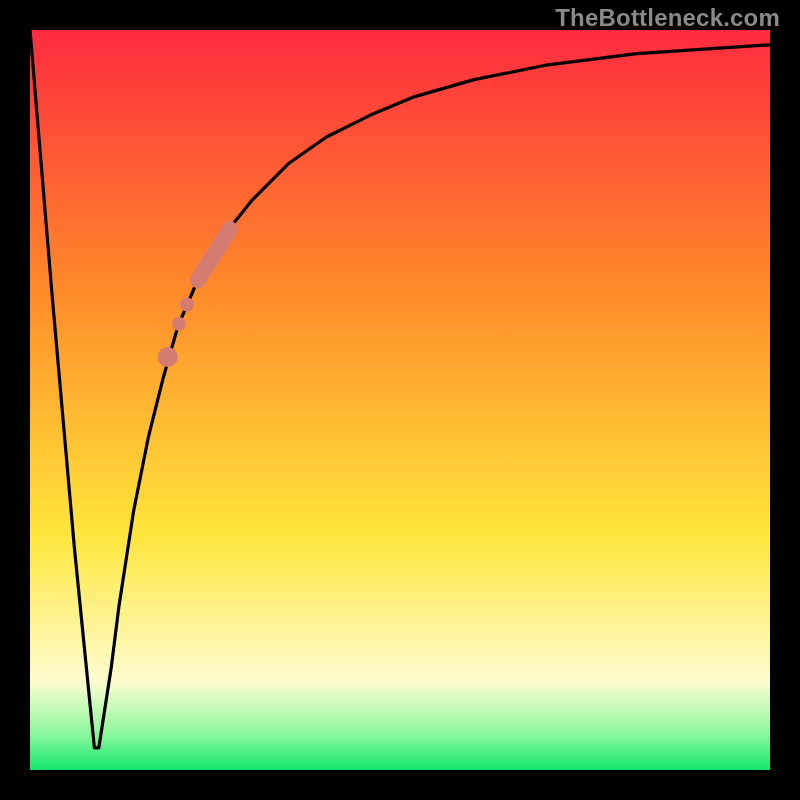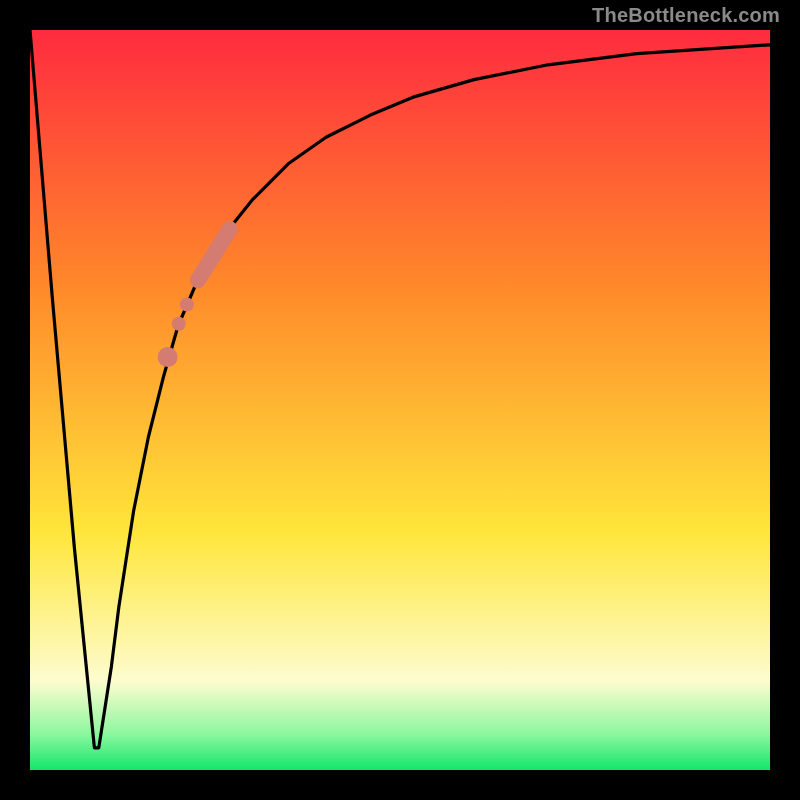--- a/index.html
+++ b/index.html
@@ -31,21 +31,21 @@
     left: 0;
     top: 0;
     width: 100%;
     height: 100%;
   }
   .watermark {
     position: absolute;
     top: 4px;
     right: 20px;
     font-family: Arial, Helvetica, sans-serif;
-    font-size: 20px;
+    font-size: 24px;
     font-weight: 600;
     color: #8a8a8a;
     letter-spacing: 0.2px;
   }
   svg.curve {
     position: absolute;
     left: 0;
     top: 0;
     width: 100%;
     height: 100%;

